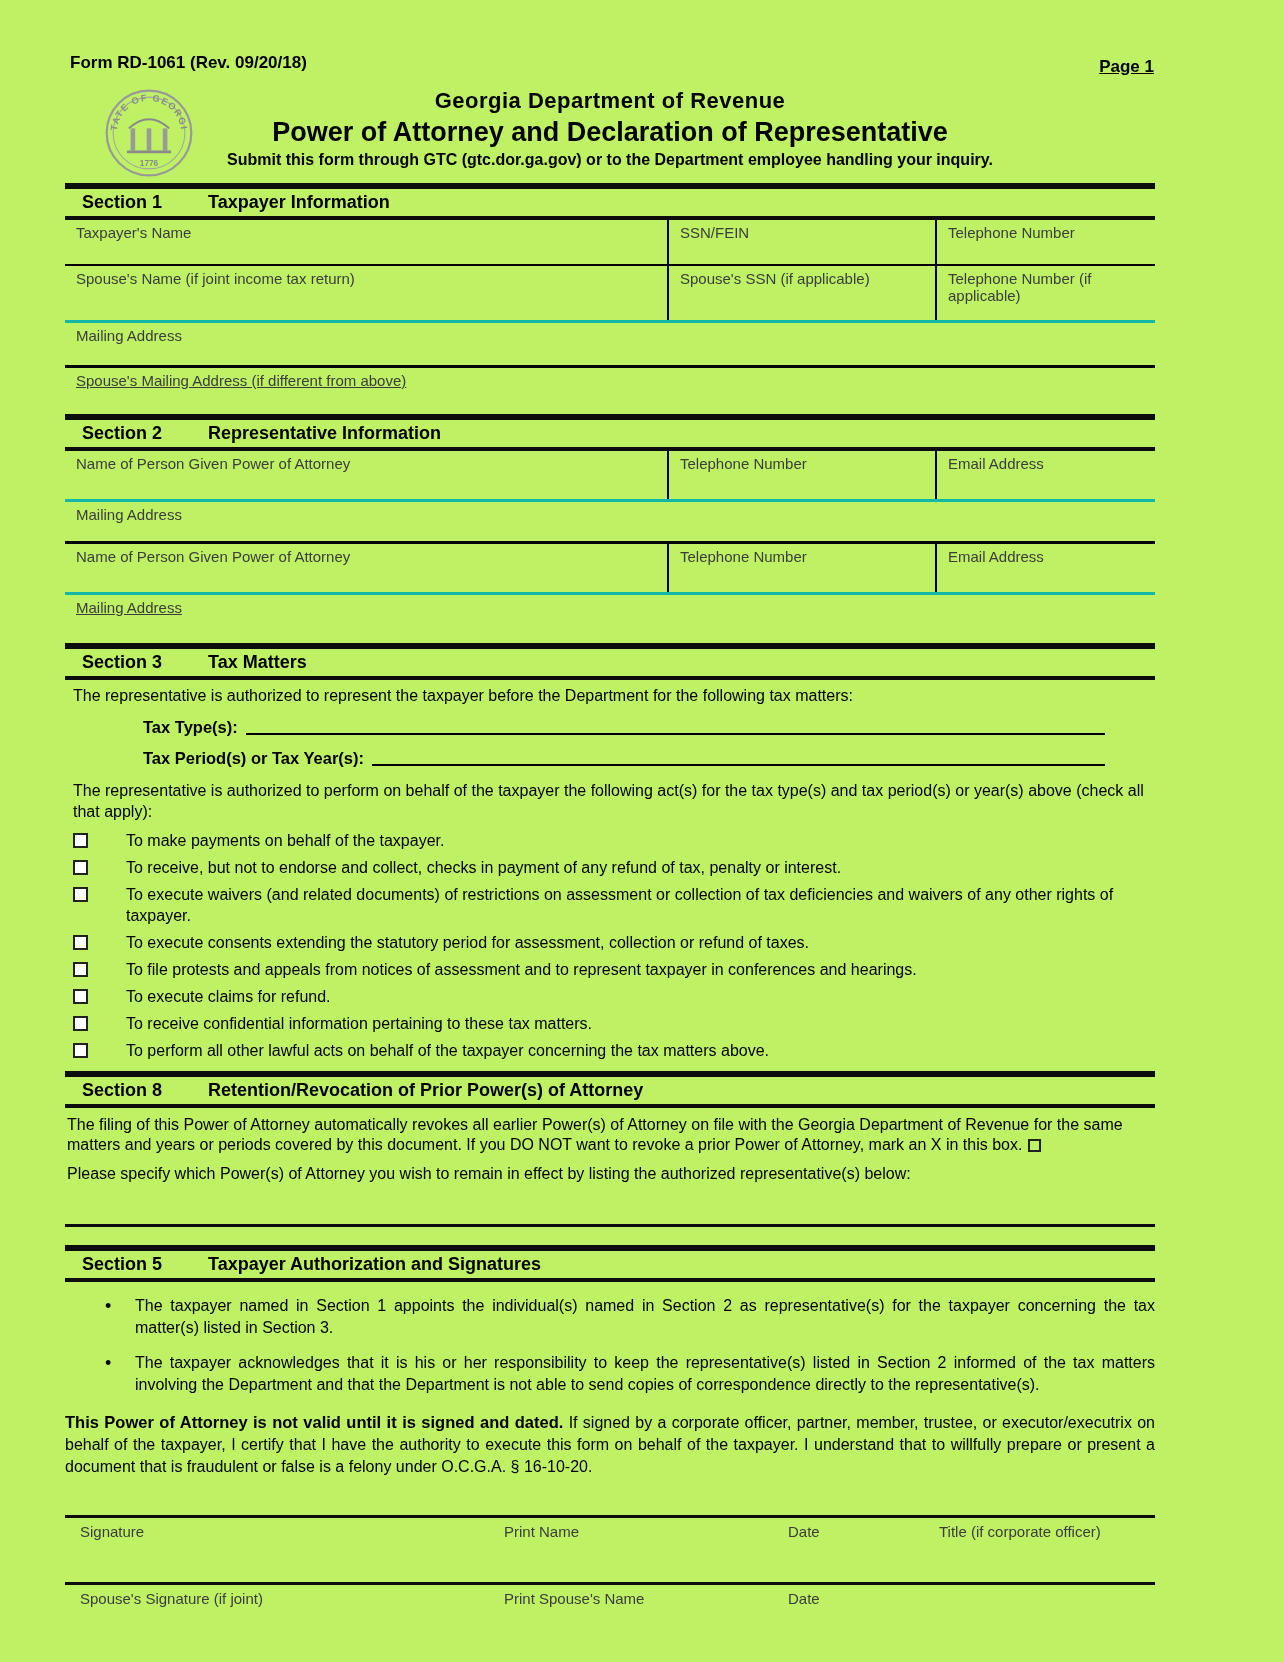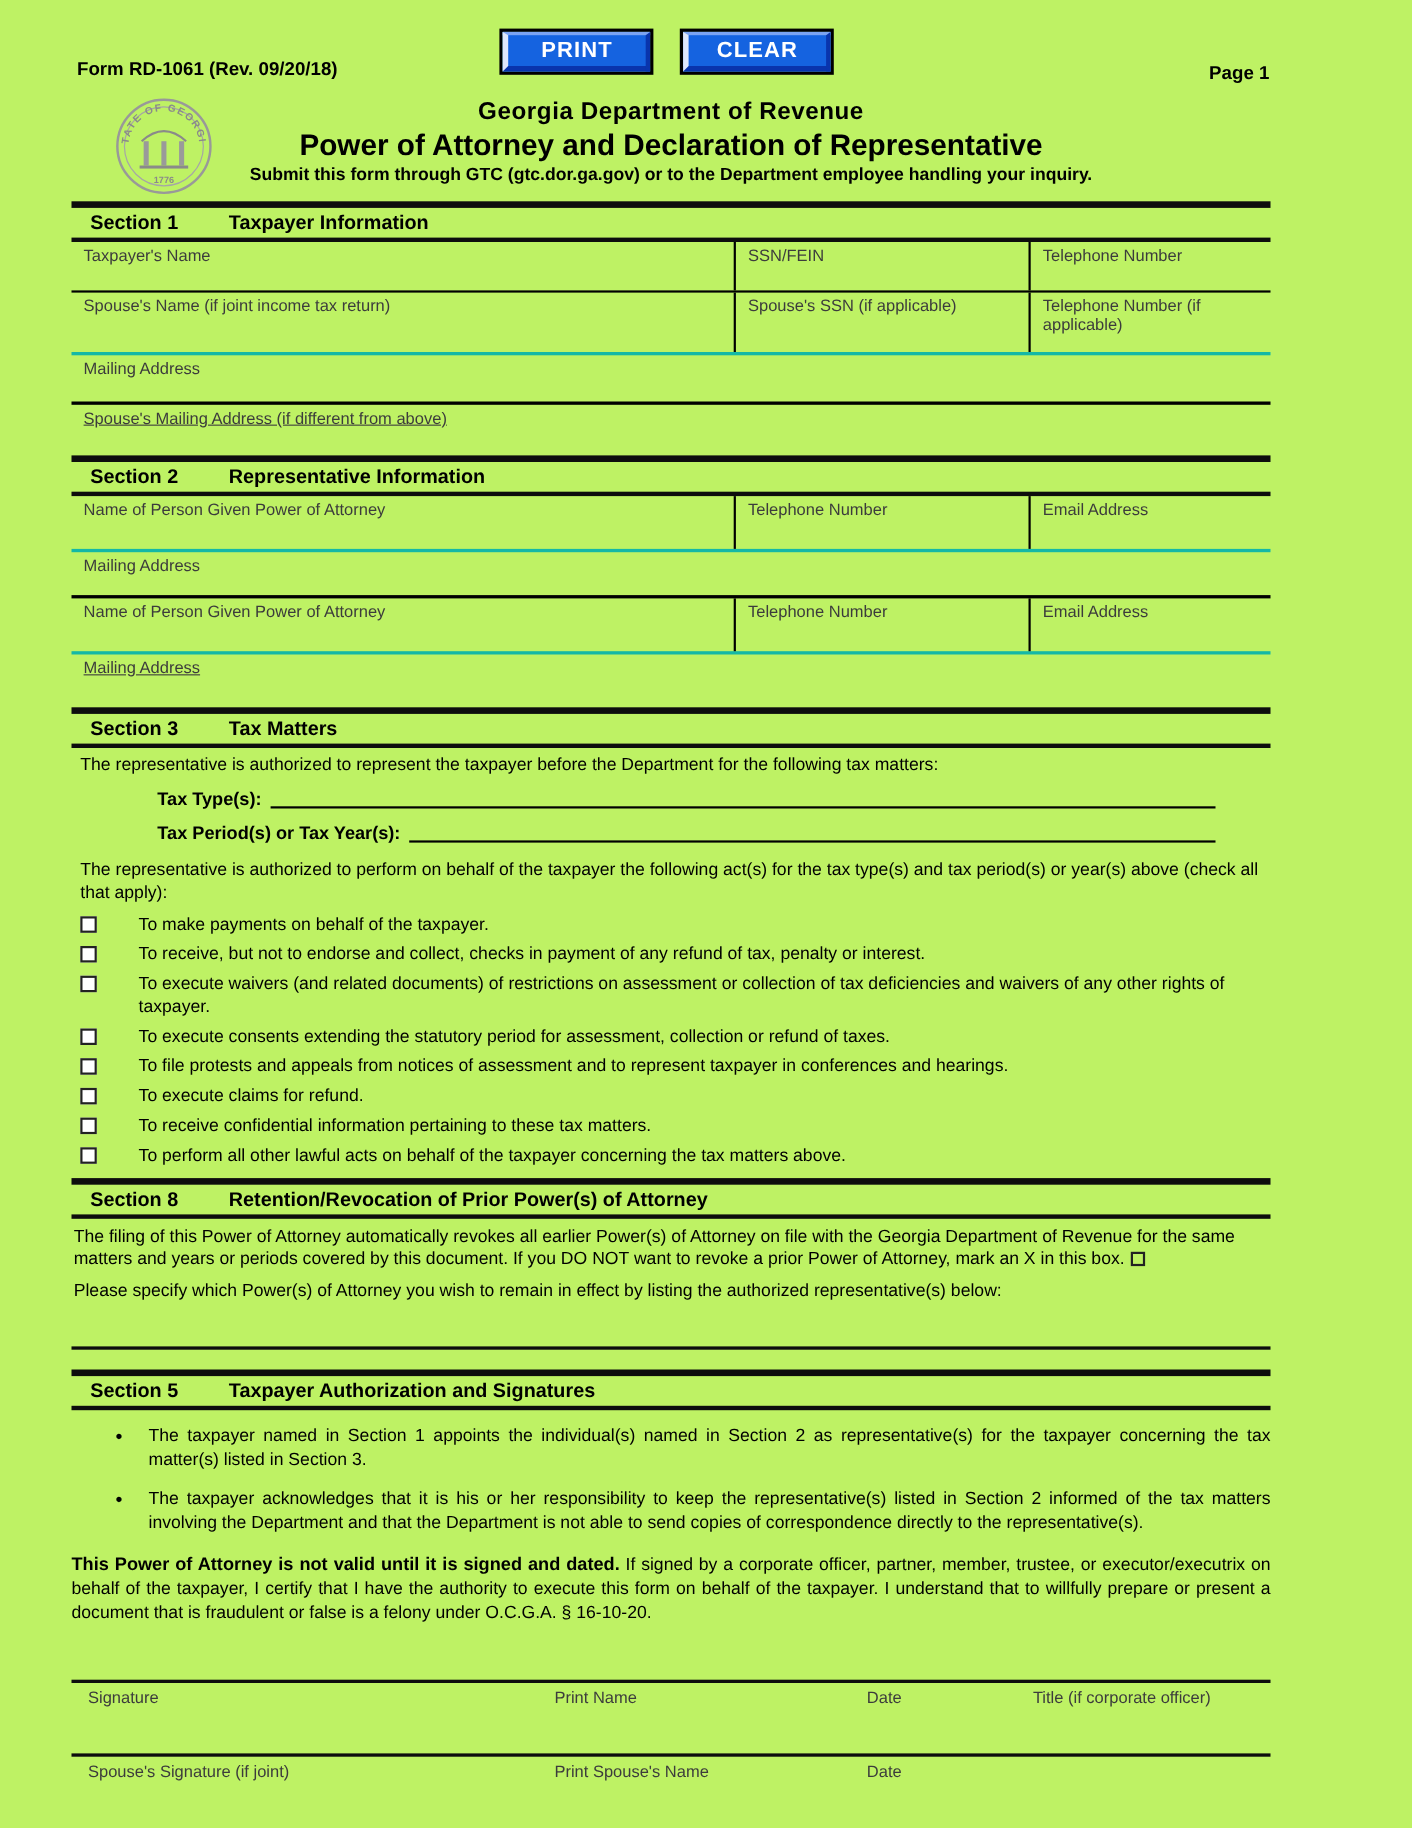--- a/index.html
+++ b/index.html
@@ -4,21 +4,21 @@
 <style>
   * { box-sizing: border-box; margin: 0; padding: 0; }
   html, body { background: #e8e8e8; }
   .page {
     width: 1284px; height: 1662px; background: #bef264; position: relative;
     font-family: "Liberation Sans", sans-serif; color: #000; overflow: hidden;
     margin: 0 auto;
   }
   
   .form-number { position: absolute; left: 70px; top: 53px; font-weight: bold; font-size: 17px; }
-  .page-label  { position: absolute; right: 130px; top: 57px; font-weight: bold; font-size: 17px; }
+  .page-label  { position: absolute; right: 130px; top: 57px; font-weight: bold; font-size: 17px; text-decoration: underline; }
   .btn-row { position: absolute; left: 454px; top: 26px; display: flex; gap: 24px; }
   .btn-frame { border: 3px solid #000; background: #000; }
   .btn {
     display: block; width: 134px; height: 36px; cursor: pointer;
     background: #1563e0; color: #fff; font-family: inherit;
     font-weight: bold; font-size: 20px; letter-spacing: 1px; line-height: 24px;
     border: none;
     border-top: 3px solid #7ba3f2; border-left: 5px solid #dfe7fb;
     border-bottom: 5px solid #0934ad; border-right: 4px solid #0934ad;
     padding: 0;
@@ -65,39 +65,31 @@
   .write-line { border-top: 3px solid #0d0d0d; margin-top: 40px; height: 0; cursor: text; }
 
   .bullet-item { display: flex; gap: 20px; margin: 13px 0 0 40px; width: 1050px;
                  text-align: justify; font-size: 16px; line-height: 22px; }
   .bullet-glyph { flex: none; width: 10px; }
   .bullet-glyph::before { content: "\2022"; font-size: 18px; }
   .validity { margin-top: 15px; text-align: justify; font-size: 16px; line-height: 22px; }
   .validity b { font-size: 16.5px; }
 
   .sig-grid { display: grid; grid-template-columns: 424px 284px 151px 231px;
-              border-top: 3px solid #0d0d0d; margin-top: 49px; }
+              border-top: 3px solid #0d0d0d; margin-top: 37px; }
   .sig-grid.second { margin-top: 0; }
   .sig-cell { font-size: 15px; color: #3c3c3c; padding: 5px 0 0 15px; height: 64px; cursor: text; }
   .sig-grid.second .sig-cell { height: 60px; }
 </style>
 </head>
 <body>
 
 <div class="page">
 
   <div class="form-number">Form RD-1061 (Rev. 09/20/18)</div>
-  <div class="btn-row">
-    <div class="btn-frame">
-      <button class="btn">PRINT</button>
-    </div>
-    <div class="btn-frame">
-      <button class="btn">CLEAR</button>
-    </div>
-  </div>
   <div class="page-label">Page 1</div>
 
   <div class="seal">
     <svg width="92" height="98" viewBox="0 0 100 106">
       <circle cx="50" cy="53" r="46" fill="none" stroke="#999" stroke-width="2.4"></circle>
       <circle cx="50" cy="53" r="39" fill="none" stroke="#a6a6a6" stroke-width="1.2"></circle>
       <path id="sealArc" d="M 15,53 A 35,35 0 0 1 85,53" fill="none"></path>
       <text font-size="10" fill="#8a8a8a" font-weight="bold" letter-spacing="1.5">
         <textPath href="#sealArc" startOffset="50%" text-anchor="middle">STATE OF GEORGIA</textPath>
       </text>

